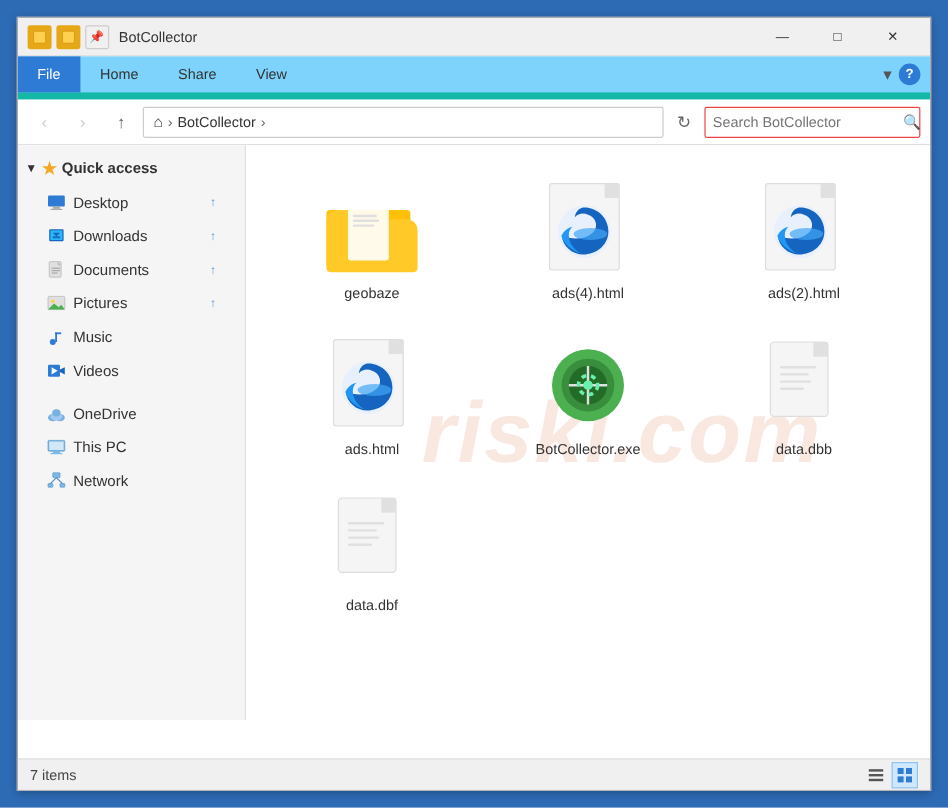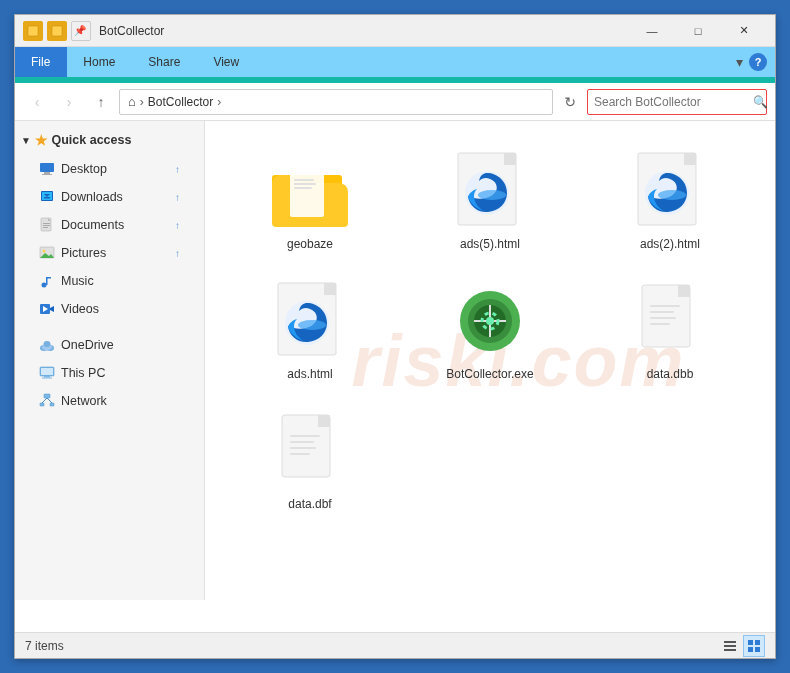--- a/index.html
+++ b/index.html
@@ -501,21 +501,21 @@
               <rect x="4" y="2" width="58" height="72" rx="2" fill="#f5f5f5" stroke="#ddd" stroke-width="1"></rect>
               <polygon points="50,2 62,14 50,14" fill="#e0e0e0"></polygon>
               <rect x="50" y="2" width="12" height="12" fill="#e0e0e0"></rect>
 
               <circle cx="33" cy="42" r="22" fill="#e8f0fe"></circle>
               <path d="M33 22 C43 22 53 30 53 42 C53 52 45 60 34 61 C24 62 15 55 14 45 C24 50 38 48 42 40 C44 36 42 30 36 28 C32 26 28 27 25 30 C26 24 30 22 33 22Z" fill="#1565c0"></path>
               <path d="M14 46 C16 52 22 58 30 60 C24 57 20 51 20 45 C20 42 21 40 23 38 C19 39 15 42 14 46Z" fill="#2196f3"></path>
               <ellipse cx="38" cy="44" rx="14" ry="5" fill="#42a5f5" opacity="0.7"></ellipse>
             </svg>
           </div>
-          <span class="file-name">ads(5).html</span>
+          <span class="file-name">ads(4).html</span>
         </div>
 
         <div class="file-item">
           <div class="file-icon">
             <svg width="72" height="80" viewBox="0 0 72 80">
               <rect x="4" y="2" width="58" height="72" rx="2" fill="#f5f5f5" stroke="#ddd" stroke-width="1"></rect>
               <polygon points="50,2 62,14 50,14" fill="#e0e0e0"></polygon>
               <rect x="50" y="2" width="12" height="12" fill="#e0e0e0"></rect>
               <circle cx="33" cy="42" r="22" fill="#e8f0fe"></circle>
               <path d="M33 22 C43 22 53 30 53 42 C53 52 45 60 34 61 C24 62 15 55 14 45 C24 50 38 48 42 40 C44 36 42 30 36 28 C32 26 28 27 25 30 C26 24 30 22 33 22Z" fill="#1565c0"></path>

